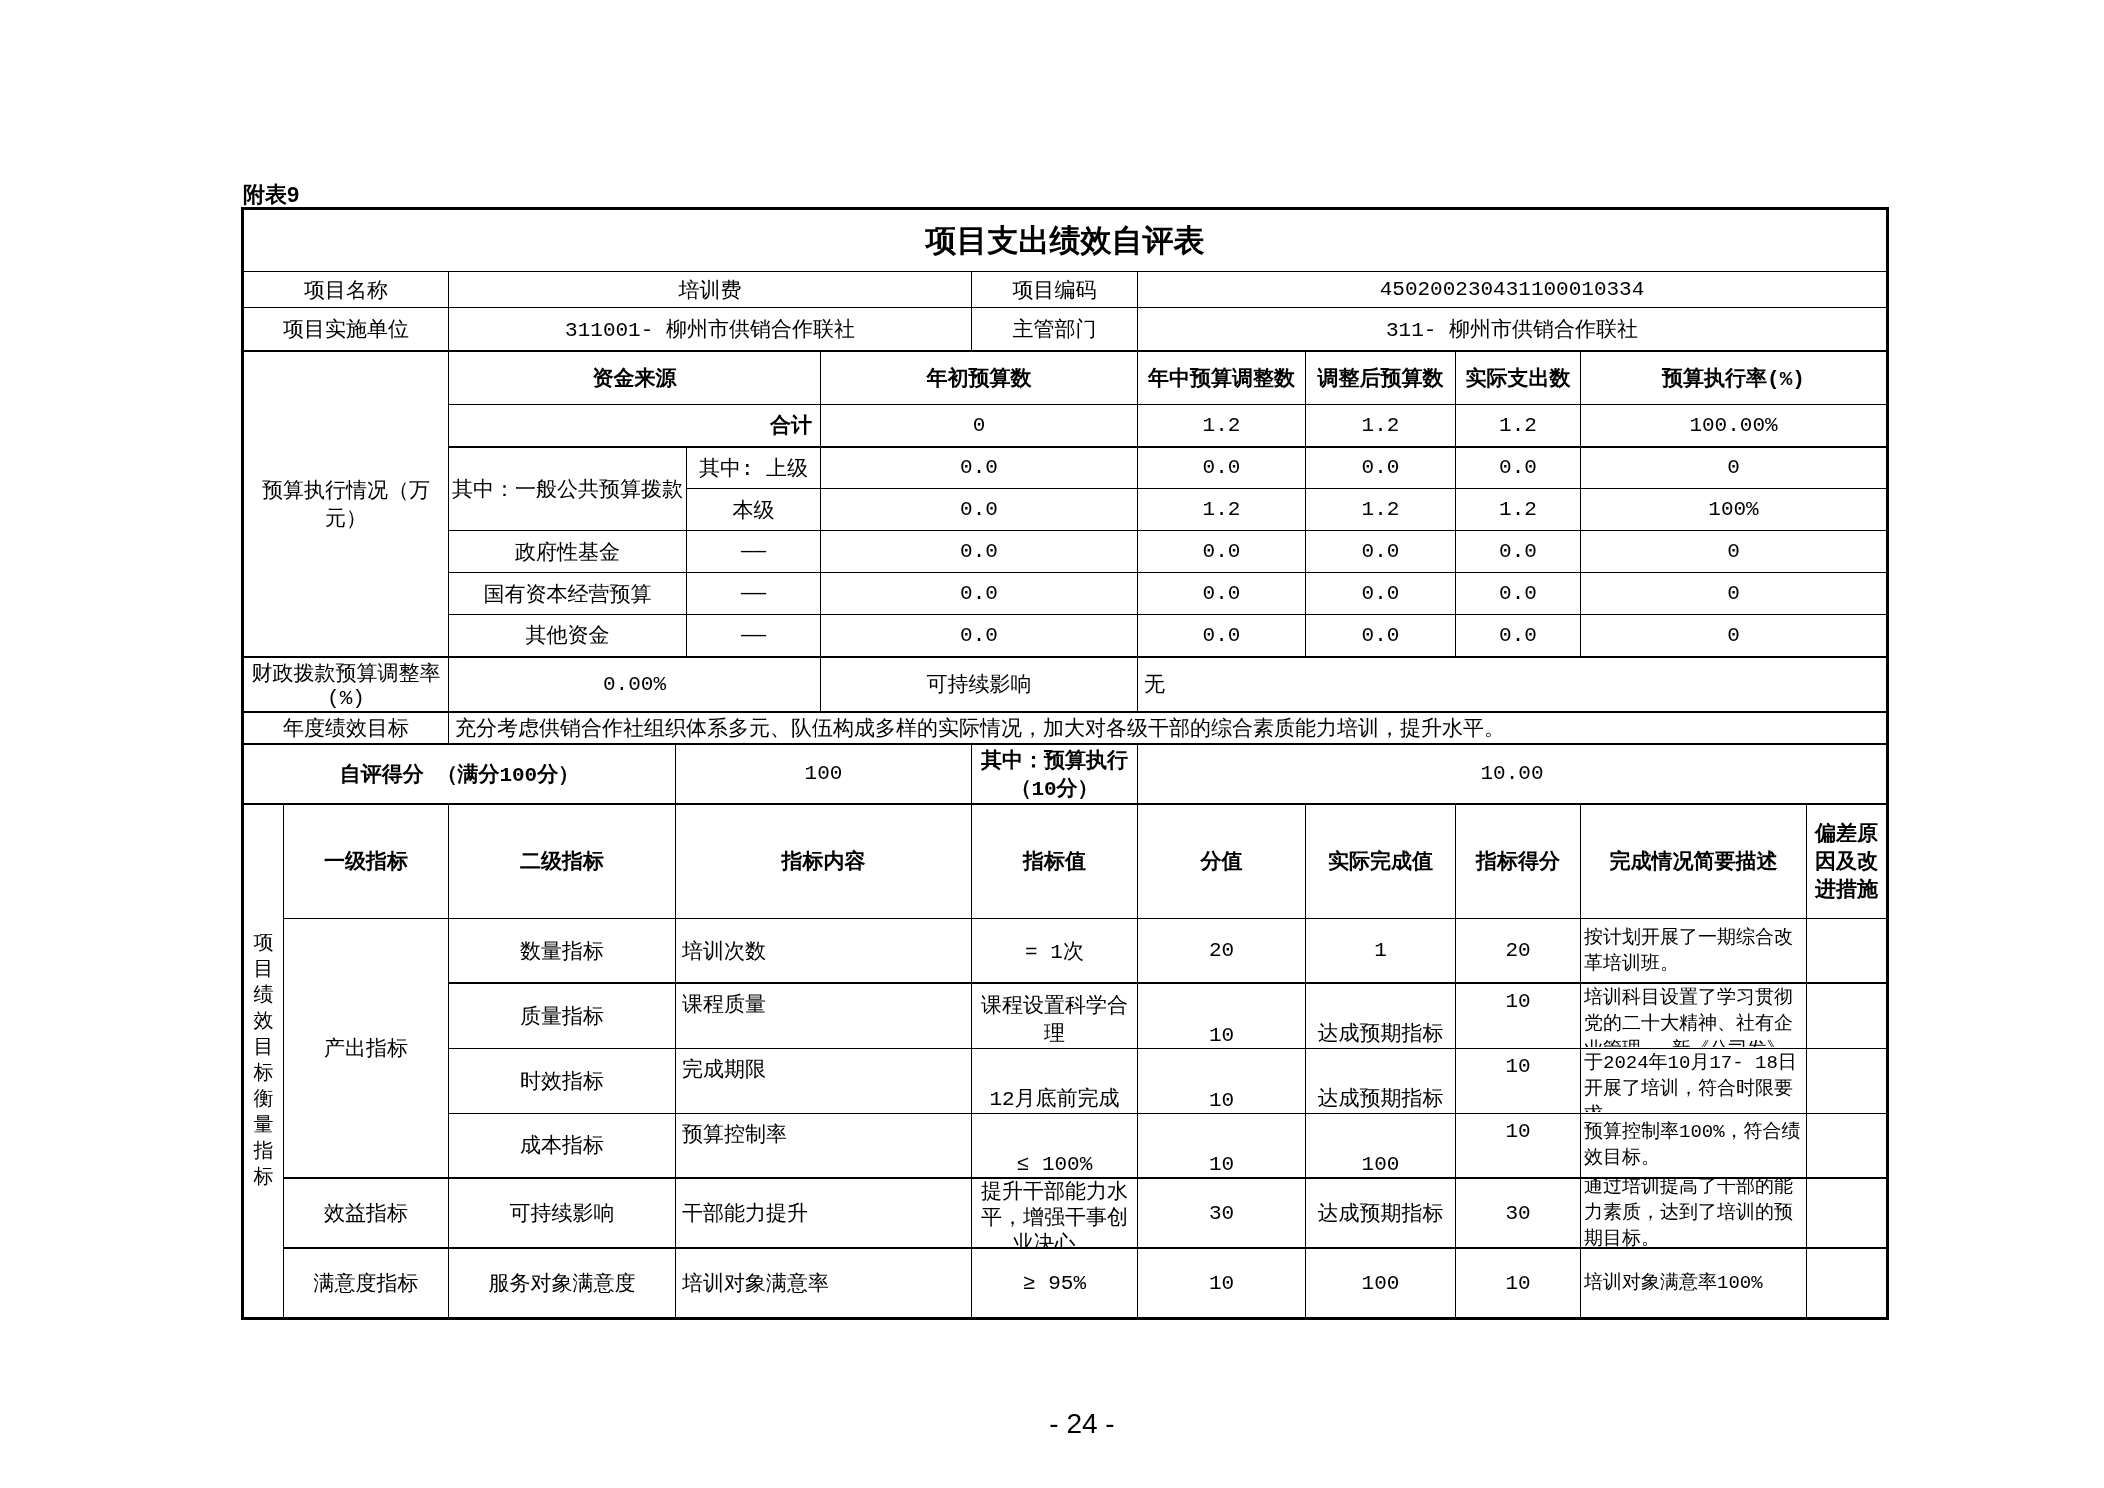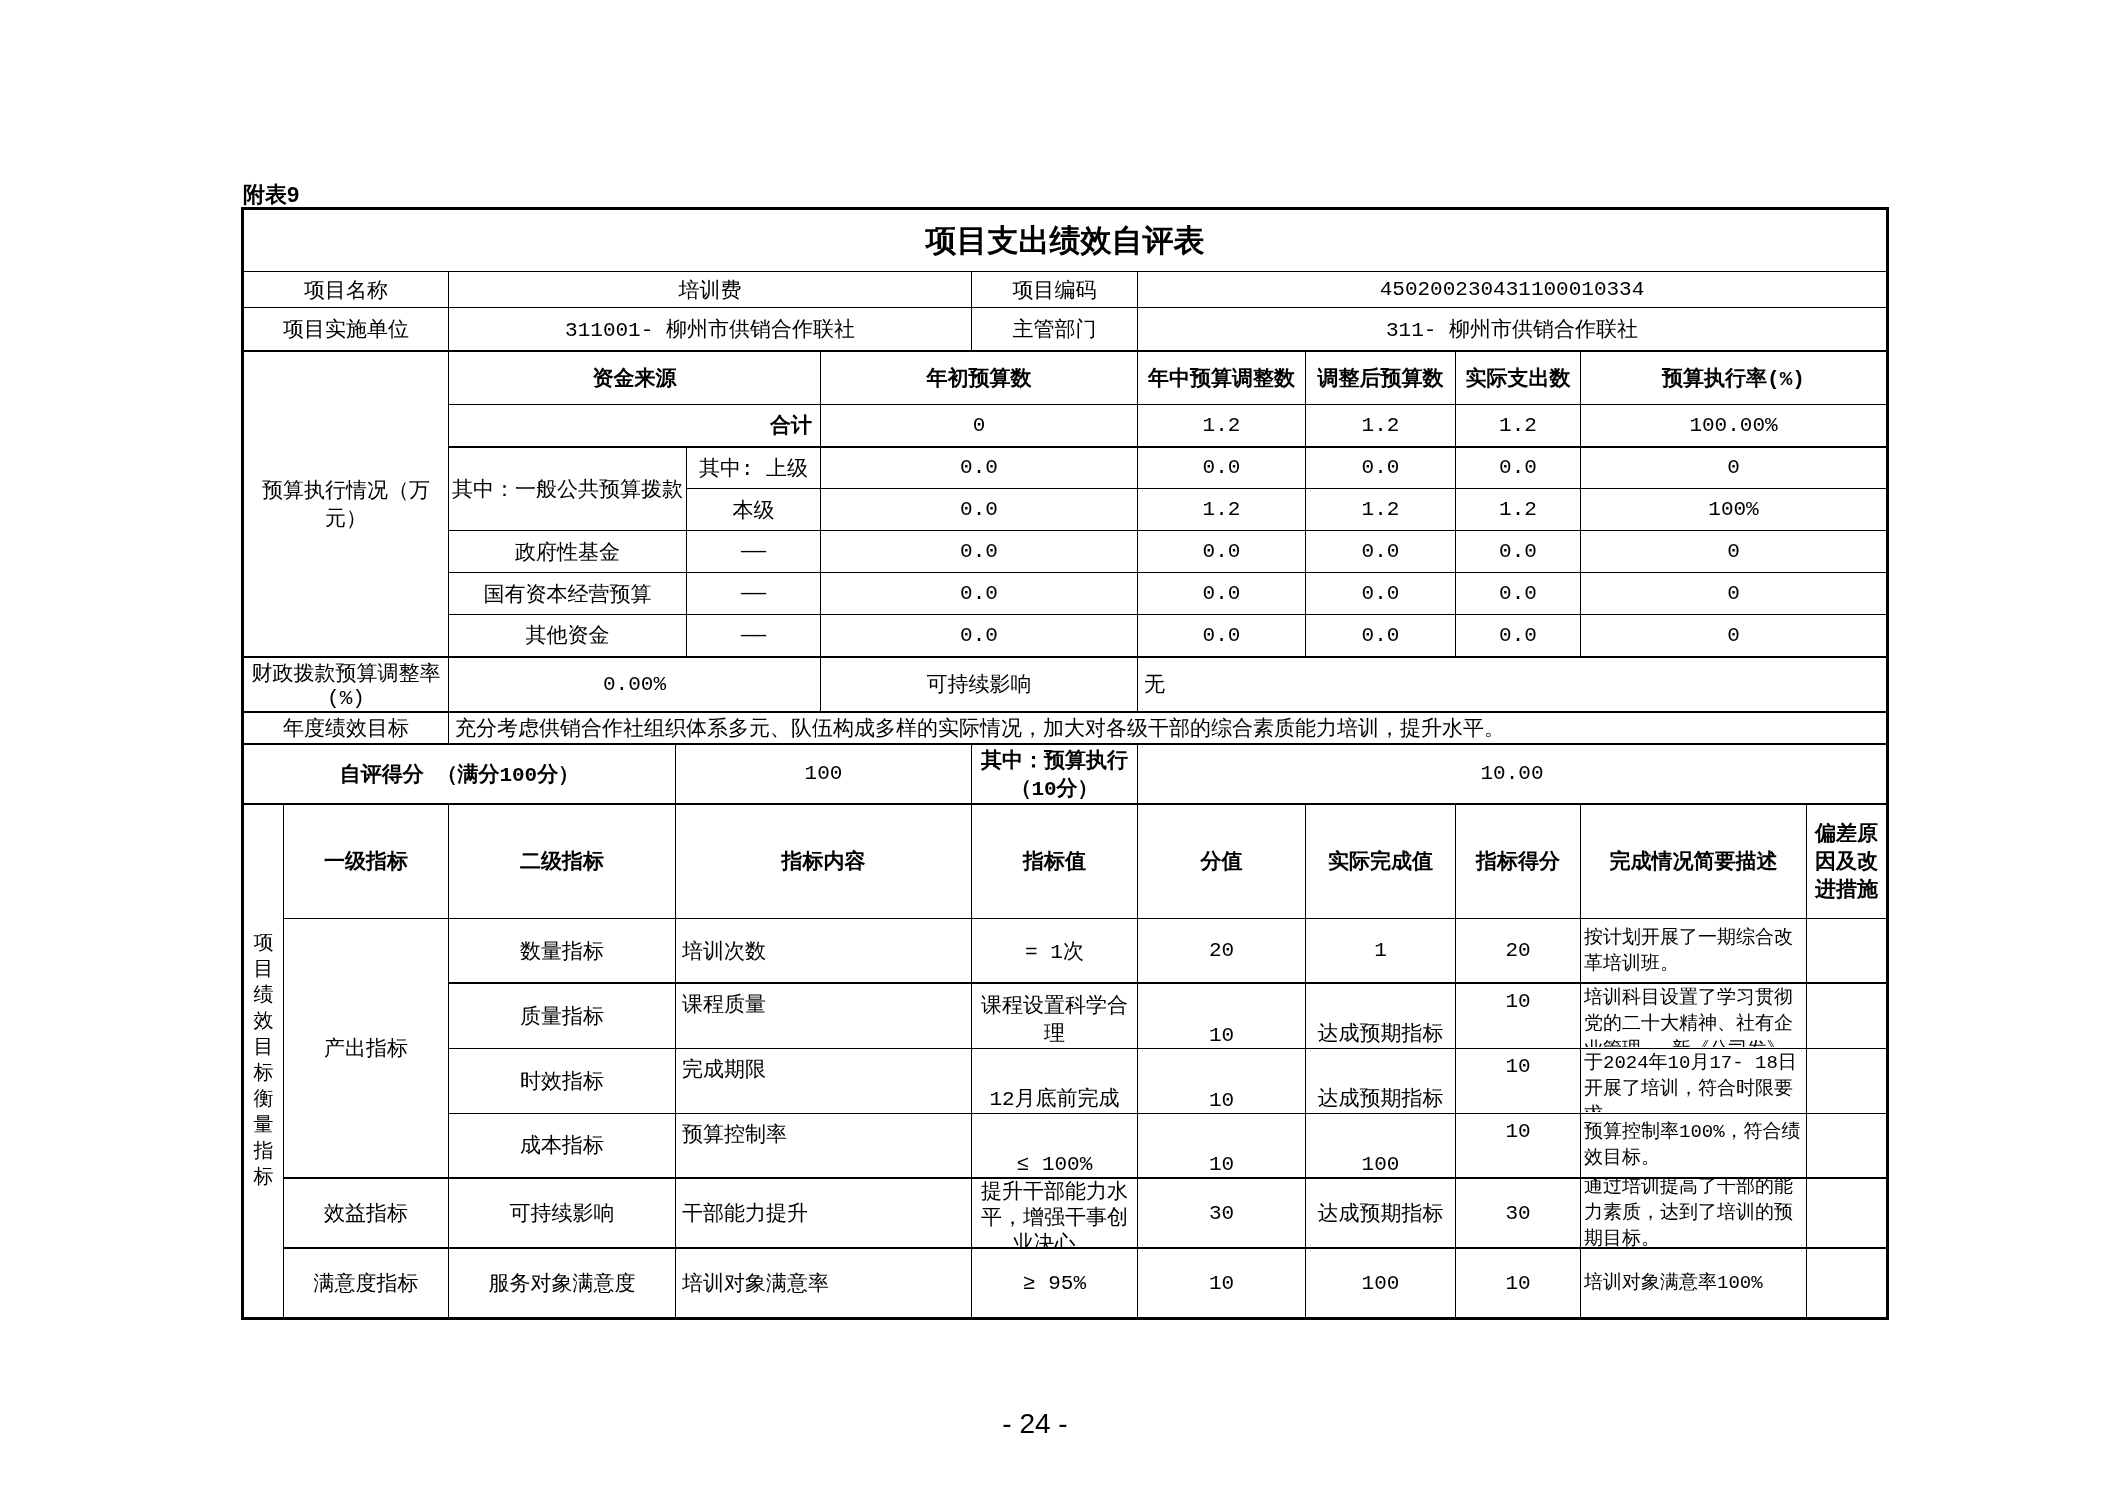--- a/index.html
+++ b/index.html
@@ -40,21 +40,21 @@
   td.desc .clip{
     font-size:19px;line-height:26px;text-align:left;
     padding:1px 3px;overflow:hidden;word-break:break-all;
   }
   td.desc .h61{height:61px;}
   td.desc .h66{height:66px;}
   td.desc .mid{display:flex;align-items:center;}
   td.clipcell{padding:0;}
   td.clipcell .clip{font-size:21px;line-height:26px;overflow:hidden;height:66px;
     display:block;padding:1px 2px;word-break:break-all;}
-  .pageno{position:absolute;left:935px;top:1408px;width:200px;text-align:center;font-size:28px;}
+  .pageno{position:absolute;left:982px;top:1408px;width:200px;text-align:center;font-size:28px;}
 </style>
 </head>
 <body>
 
 <div class="annex">附表9</div>
 
 <div class="sheet">
 <table>
   <colgroup>
     <col style="width:41px">

